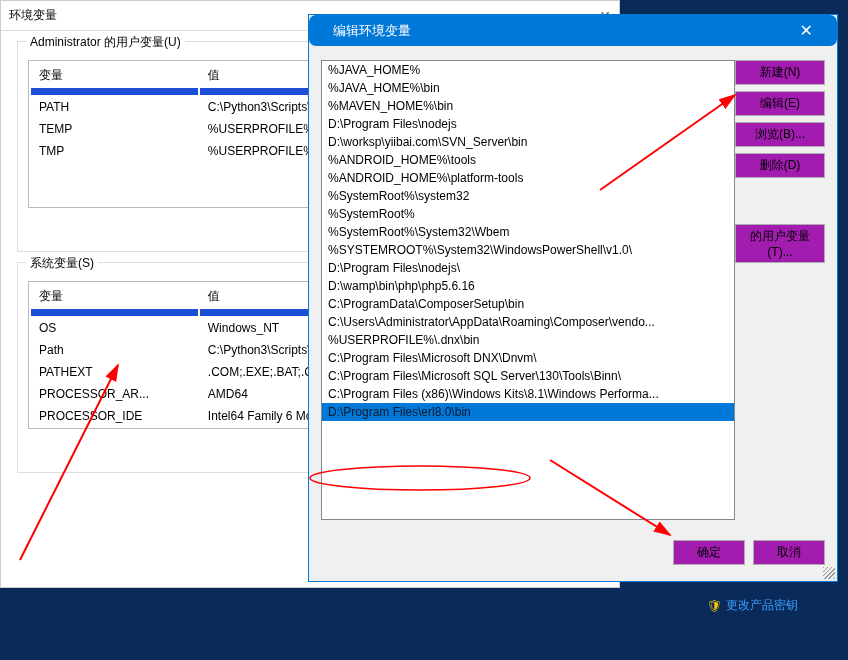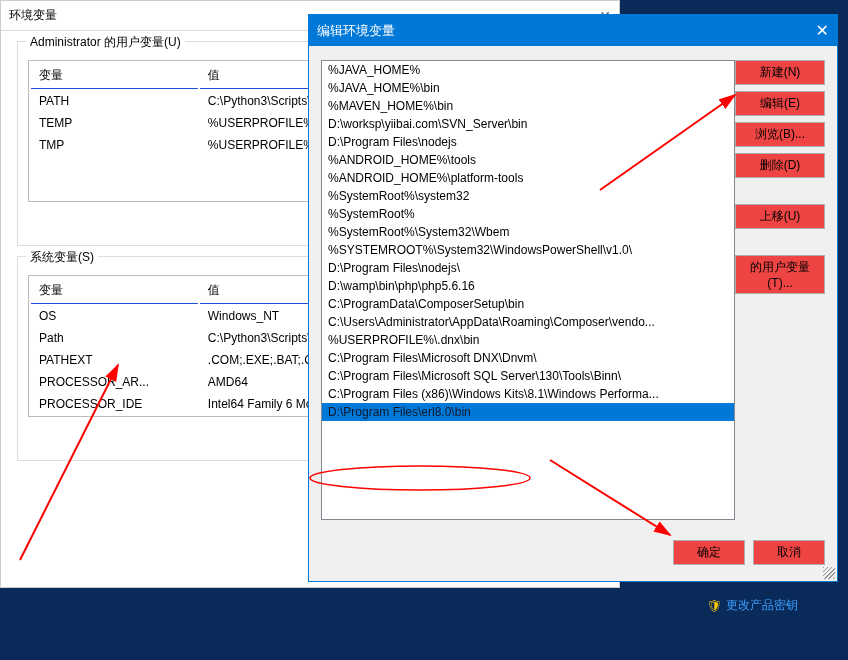--- a/index.html
+++ b/index.html
@@ -8,33 +8,33 @@
     .window { background: #fff; border: 1px solid #ccc; position: absolute; }
     
     .env-window { left: 0; top: 0; width: 620px; height: 588px; }
     .env-titlebar { padding: 6px 8px; display: flex; justify-content: space-between; align-items: center; background: #fff; border-bottom: 1px solid #ddd; }
     .close-x { font-size: 14px; color: #666; cursor: pointer; }
     
     .section { margin: 10px 16px; border: 1px solid #ddd; padding: 10px 10px 8px 10px; position: relative; }
     .section-label { position: absolute; top: -8px; left: 8px; background: #fff; padding: 0 4px; }
     
     .var-table { border: 1px solid #bbb; width: 100%; margin-top: 8px; }
-    .var-table th { background: #fff; text-align: left; padding: 4px 8px; border-bottom: 1px solid #1d4ed8; font-weight: normal; }
+    .var-table th { background: #fff; text-align: left; padding: 4px 8px; border-bottom: 7px solid #1d4ed8; font-weight: normal; }
     .var-table td { padding: 3px 8px; white-space: nowrap; overflow: hidden; }
     .var-table tr.row td { border-bottom: none; }
     .var-table .col-name { width: 30%; }
     
     .btn-row { display: flex; justify-content: flex-end; gap: 6px; margin-top: 10px; }
-    .btn { background: #ef4444; border: 1px solid #adadad; padding: 3px 10px; min-width: 72px; text-align: center; cursor: pointer; }
+    .btn { background: #a21caf; border: 1px solid #adadad; padding: 3px 10px; min-width: 72px; text-align: center; cursor: pointer; }
     
     .bottom-row { display: flex; justify-content: flex-end; gap: 6px; margin: 14px 16px; }
     
     
     .edit-window { left: 308px; top: 14px; width: 530px; height: 568px; border: 1px solid #0078d7; background: #f0f0f0; }
-    .edit-titlebar { background: #0078d7; color: #fff; padding: 6px 8px; display: flex; justify-content: space-between; align-items: center; }
+    .edit-titlebar { background: #0078d7; color: #fff; padding: 6px 24px; display: flex; justify-content: space-between; align-items: center; border-radius: 7px; }
     .edit-title { font-size: 13px; }
     .edit-close { font-size: 16px; color: #fff; cursor: pointer; }
     
     .edit-body { display: flex; padding: 14px 12px; height: calc(100% - 78px); }
     .path-list { flex: 1; background: #fff; border: 1px solid #828790; overflow: auto; }
     .path-item { padding: 2px 6px; white-space: nowrap; cursor: default; overflow: hidden; text-overflow: ellipsis; }
     .path-item.selected { background: #0078d7; color: #0f172a; }
     
     .side-btns { display: flex; flex-direction: column; gap: 6px; width: 90px; }
     .side-btns .spacer { height: 14px; }
@@ -147,22 +147,22 @@
 <div class="window edit-window">
   <div class="edit-titlebar">
     <span class="edit-title">编辑环境变量</span>
     <span class="edit-close">✕</span>
   </div>
   <div class="edit-body">
     <div class="path-list" id="path-list">
         <div class="path-item">%JAVA_HOME%</div>
         <div class="path-item">%JAVA_HOME%\bin</div>
         <div class="path-item">%MAVEN_HOME%\bin</div>
+        <div class="path-item">D:\Program Files\nodejs</div>
         <div class="path-item">D:\worksp\yiibai.com\SVN_Server\bin</div>
-        <div class="path-item">D:\Program Files\nodejs</div>
         <div class="path-item">%ANDROID_HOME%\tools</div>
         <div class="path-item">%ANDROID_HOME%\platform-tools</div>
         <div class="path-item">%SystemRoot%\system32</div>
         <div class="path-item">%SystemRoot%</div>
         <div class="path-item">%SystemRoot%\System32\Wbem</div>
         <div class="path-item">%SYSTEMROOT%\System32\WindowsPowerShell\v1.0\</div>
         <div class="path-item">D:\Program Files\nodejs\</div>
         <div class="path-item">D:\wamp\bin\php\php5.6.16</div>
         <div class="path-item">C:\ProgramData\ComposerSetup\bin</div>
         <div class="path-item">C:\Users\Administrator\AppData\Roaming\Composer\vendo...</div>
@@ -171,21 +171,20 @@
         <div class="path-item">C:\Program Files\Microsoft SQL Server\130\Tools\Binn\</div>
         <div class="path-item">C:\Program Files (x86)\Windows Kits\8.1\Windows Performa...</div>
         <div class="path-item selected">D:\Program Files\erl8.0\bin</div>
       </div>
     <div class="side-btns">
       <div class="btn">新建(N)</div>
       <div class="btn">编辑(E)</div>
       <div class="btn">浏览(B)...</div>
       <div class="btn">删除(D)</div>
       <div class="spacer"></div>
-      <div class="btn">上移(U)</div>
       <div class="spacer"></div>
       <div class="btn">的用户变量(T)...</div>
     </div>
   </div>
   <div class="edit-footer">
     <div class="btn">确定</div>
     <div class="btn">取消</div>
   </div>
   <div class="resize-grip"></div>
 </div>

